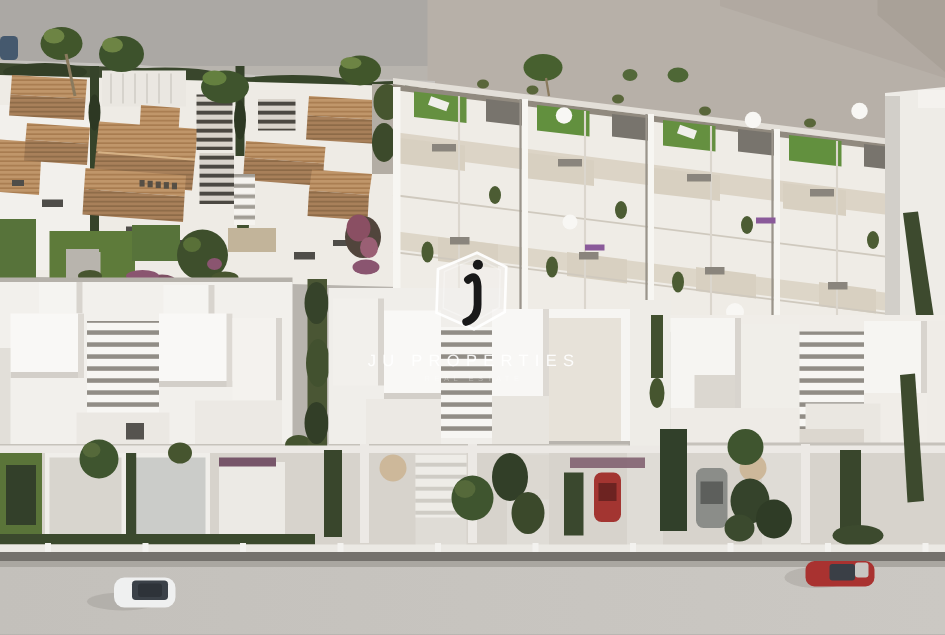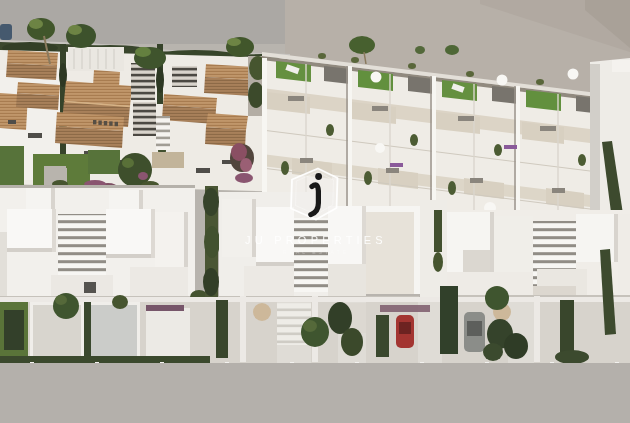--- a/index.html
+++ b/index.html
@@ -1,16 +1,16 @@
 <!DOCTYPE html>
 <html><head>
 <meta charset="utf-8">
 <style>
   html,body{margin:0;padding:0;background:#b4b0ab;font-family:"Liberation Sans",sans-serif;}
-  #scene{position:relative;width:630px;height:363px;overflow:hidden;}
+  #scene{position:relative;width:630px;height:423px;overflow:hidden;}
 </style>
 </head>
 <body>
 <div id="scene">
 <svg width="630" height="423" viewBox="0 0 630 423" xmlns="http://www.w3.org/2000/svg">
 <defs>
   <pattern id="slatsD" width="6" height="6" patternUnits="userSpaceOnUse">
     <rect width="6" height="6" fill="#d8d3cb"></rect>
     <rect y="1.8" width="6" height="2.6" fill="#4b4842"></rect>
   </pattern>

